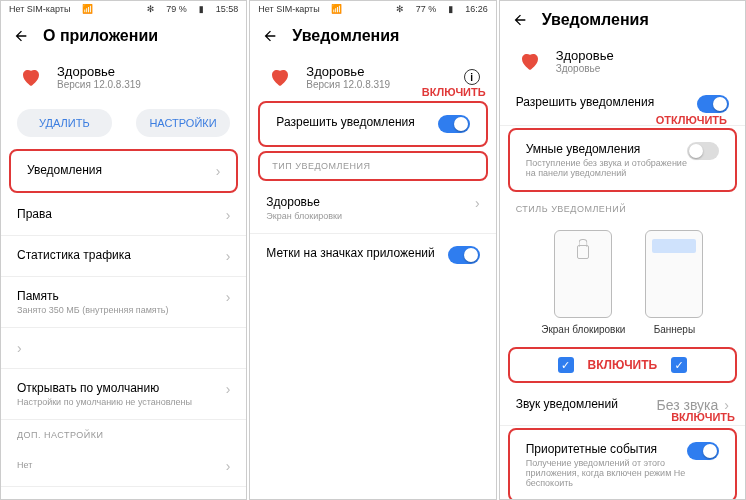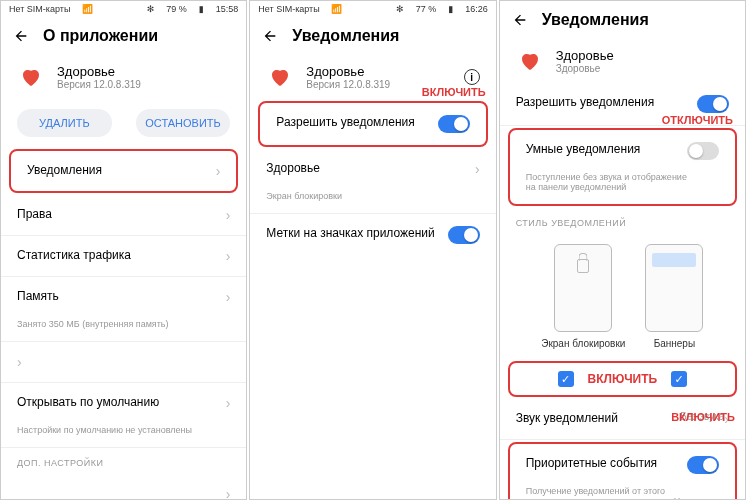--- a/index.html
+++ b/index.html
@@ -15,41 +15,41 @@
 .app-info{flex:1}
 .app-name{font-size:13px;color:#000}
 .app-version{font-size:10px;color:#888}
 .info-icon{width:16px;height:16px;border:1.5px solid #333;border-radius:50%;display:flex;align-items:center;justify-content:center;font-size:10px;font-weight:bold}
 .btn-row{display:flex;gap:24px;padding:10px 16px}
 .btn{flex:1;padding:8px;border-radius:18px;background:#eef0f3;border:none;color:#3b7de0;font-size:11px;font-weight:500;text-align:center}
 .list-item{padding:12px 16px;border-bottom:1px solid #eee;display:flex;align-items:flex-start;justify-content:space-between;position:relative}
 .list-item.no-border{border-bottom:none}
 .item-content{flex:1}
 .item-label{font-size:12px;color:#000}
-.item-sub{font-size:9px;color:#999;margin-top:16px}
+.item-sub{font-size:9px;color:#999;margin-top:2px}
 .chevron{color:#bbb;font-size:14px}
 .section-label{padding:10px 16px 6px;font-size:9px;color:#999;letter-spacing:0.5px}
 .toggle{width:32px;height:18px;border-radius:9px;position:relative;background:#ddd}
 .toggle.on{background:#2f7def}
 .toggle::after{content:'';position:absolute;width:14px;height:14px;background:#fff;border-radius:50%;top:2px;left:2px;box-shadow:0 1px 2px rgba(0,0,0,0.3)}
 .toggle.on::after{left:16px}
 .highlight-red{border:2px solid #e03838;border-radius:8px;margin:2px 8px}
 .highlight-red .list-item{border-bottom:none}
 .annotation{position:absolute;color:#e03838;font-size:11px;font-weight:bold;z-index:10}
 .style-preview{display:flex;gap:20px;padding:10px 20px;justify-content:center}
 .preview-box{display:flex;flex-direction:column;align-items:center;gap:6px}
 .preview-phone{width:58px;height:88px;border:1.5px solid #bbb;border-radius:6px;position:relative;background:#fafafa}
 .preview-phone.lock::before{content:'';position:absolute;top:14px;left:50%;transform:translateX(-50%);width:10px;height:12px;border:1.5px solid #bbb;border-radius:2px}
 .preview-phone.lock::after{content:'';position:absolute;top:8px;left:50%;transform:translateX(-50%);width:7px;height:7px;border:1.5px solid #bbb;border-bottom:none;border-radius:4px 4px 0 0}
 .preview-phone.banner::before{content:'';position:absolute;top:8px;left:6px;right:6px;height:14px;background:#cfe2fc;border-radius:2px}
 .preview-label{font-size:10px;color:#333}
 .checkbox{width:16px;height:16px;background:#2f7def;border-radius:3px;display:inline-flex;align-items:center;justify-content:center;color:#fff;font-size:11px}
 .check-row{display:flex;align-items:center;justify-content:center;gap:14px;padding:8px}
 .enable-text{color:#e03838;font-size:12px;font-weight:bold}
-.value-text{font-size:10px;color:#999;margin-right:0}
+.value-text{font-size:14px;color:#999;margin-right:6px}
 .heart-svg{fill:#e74c3c}
 </style>
 </head>
 <body>
 
 <div class="phone">
   <div class="status-bar">
     <div class="status-left">
         <span>Нет SIM-карты</span>
         <span>📶</span>
@@ -73,21 +73,21 @@
           <path class="heart-svg" d="M12 21s-8-5-8-11c0-3 2-5 5-5 2 0 3 1 3 1s1-1 3-1c3 0 5 2 5 5 0 6-8 11-8 11z"></path>
         </svg>
       </div>
     <div class="app-info">
       <div class="app-name">Здоровье</div>
       <div class="app-version">Версия 12.0.8.319</div>
     </div>
   </div>
   <div class="btn-row">
     <button class="btn">УДАЛИТЬ</button>
-    <button class="btn">ОСТАНОВИТЬ</button>
+    <button class="btn">НАСТРОЙКИ</button>
   </div>
   <div class="highlight-red">
     <div class="list-item">
       <div class="item-content">
           <div class="item-label">Уведомления</div>
         </div>
       <span class="chevron">›</span>
     </div>
   </div>
   <div class="list-item">
@@ -162,20 +162,23 @@
     <div class="info-icon">i</div>
   </div>
   <div class="annotation" style="top:85px;right:10px">ВКЛЮЧИТЬ</div>
   <div class="highlight-red">
     <div class="list-item">
       <div class="item-content">
           <div class="item-label">Разрешить уведомления</div>
         </div>
       <div class="toggle on"></div>
     </div>
+  </div>
+  <div class="highlight-red">
+    <div class="section-label" style="padding:8px 12px">ТИП УВЕДОМЛЕНИЯ</div>
   </div>
   <div class="list-item">
     <div class="item-content">
         <div class="item-label">Здоровье</div>
         <div class="item-sub">Экран блокировки</div>
       </div>
     <span class="chevron">›</span>
   </div>
   <div class="list-item no-border">
     <div class="item-content">
@@ -202,21 +205,21 @@
       <div class="app-name">Здоровье</div>
       <div class="app-version">Здоровье</div>
     </div>
   </div>
   <div class="list-item">
     <div class="item-content">
         <div class="item-label">Разрешить уведомления</div>
       </div>
     <div class="toggle on"></div>
   </div>
-  <div class="annotation" style="top:113px;right:12px">ОТКЛЮЧИТЬ</div>
+  <div class="annotation" style="top:113px;right:18px">ОТКЛЮЧИТЬ</div>
   <div class="highlight-red">
     <div class="list-item">
       <div class="item-content">
           <div class="item-label">Умные уведомления</div>
           <div class="item-sub">Поступление без звука и отображение на панели уведомлений</div>
         </div>
       <div class="toggle"></div>
     </div>
   </div>
   <div class="section-label">СТИЛЬ УВЕДОМЛЕНИЙ</div>

